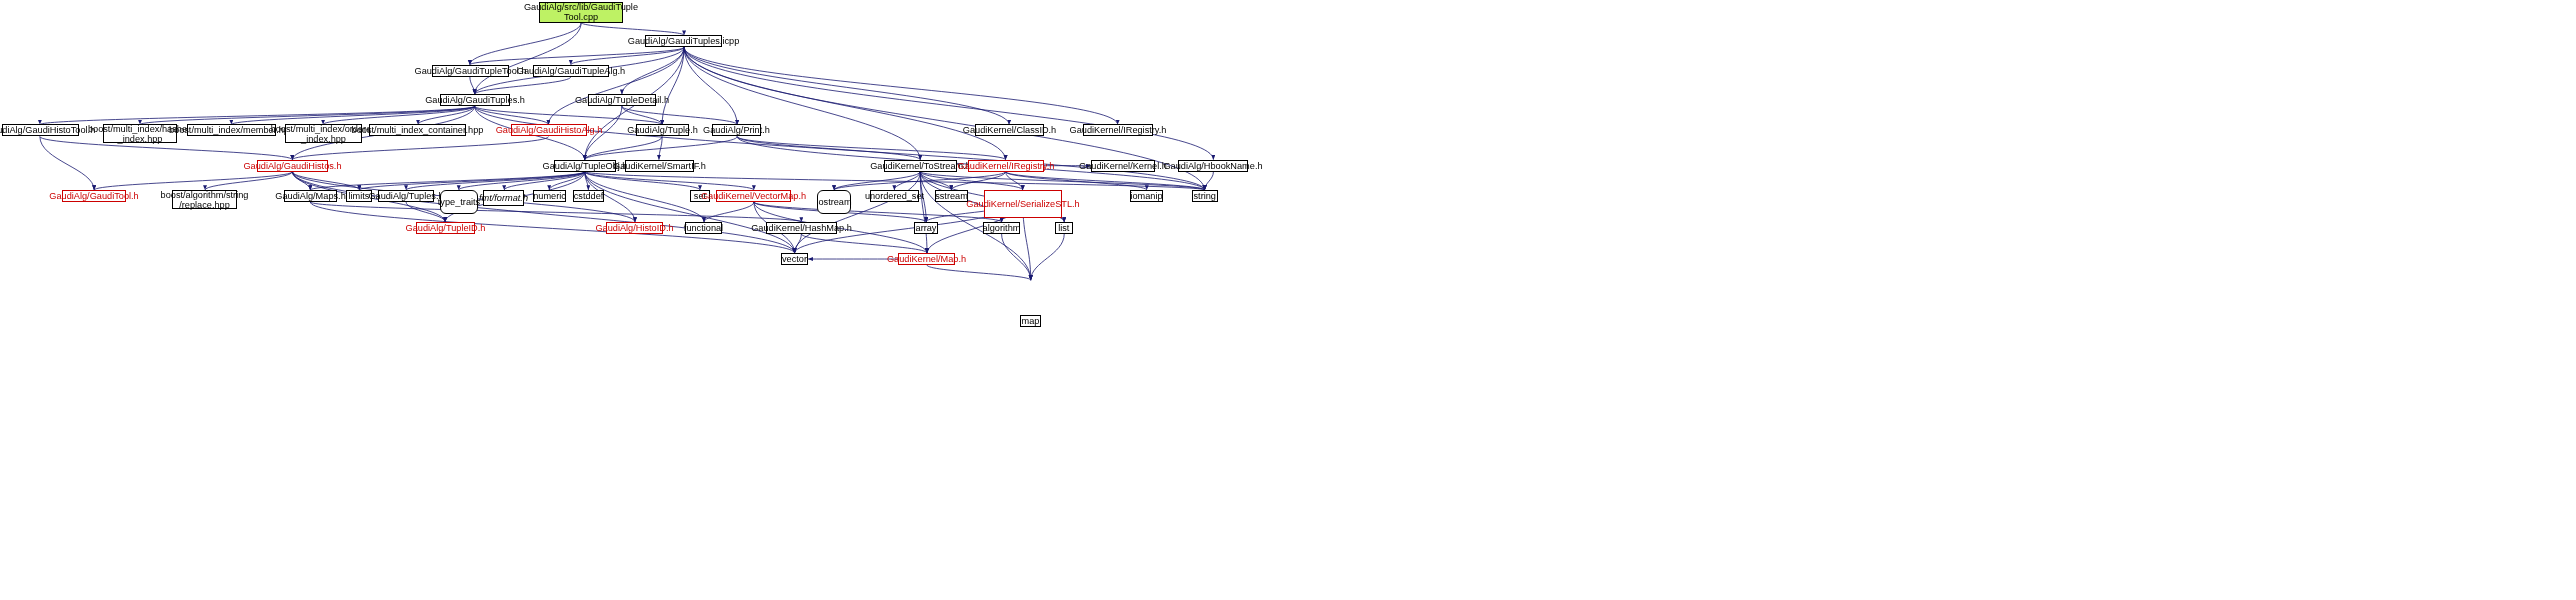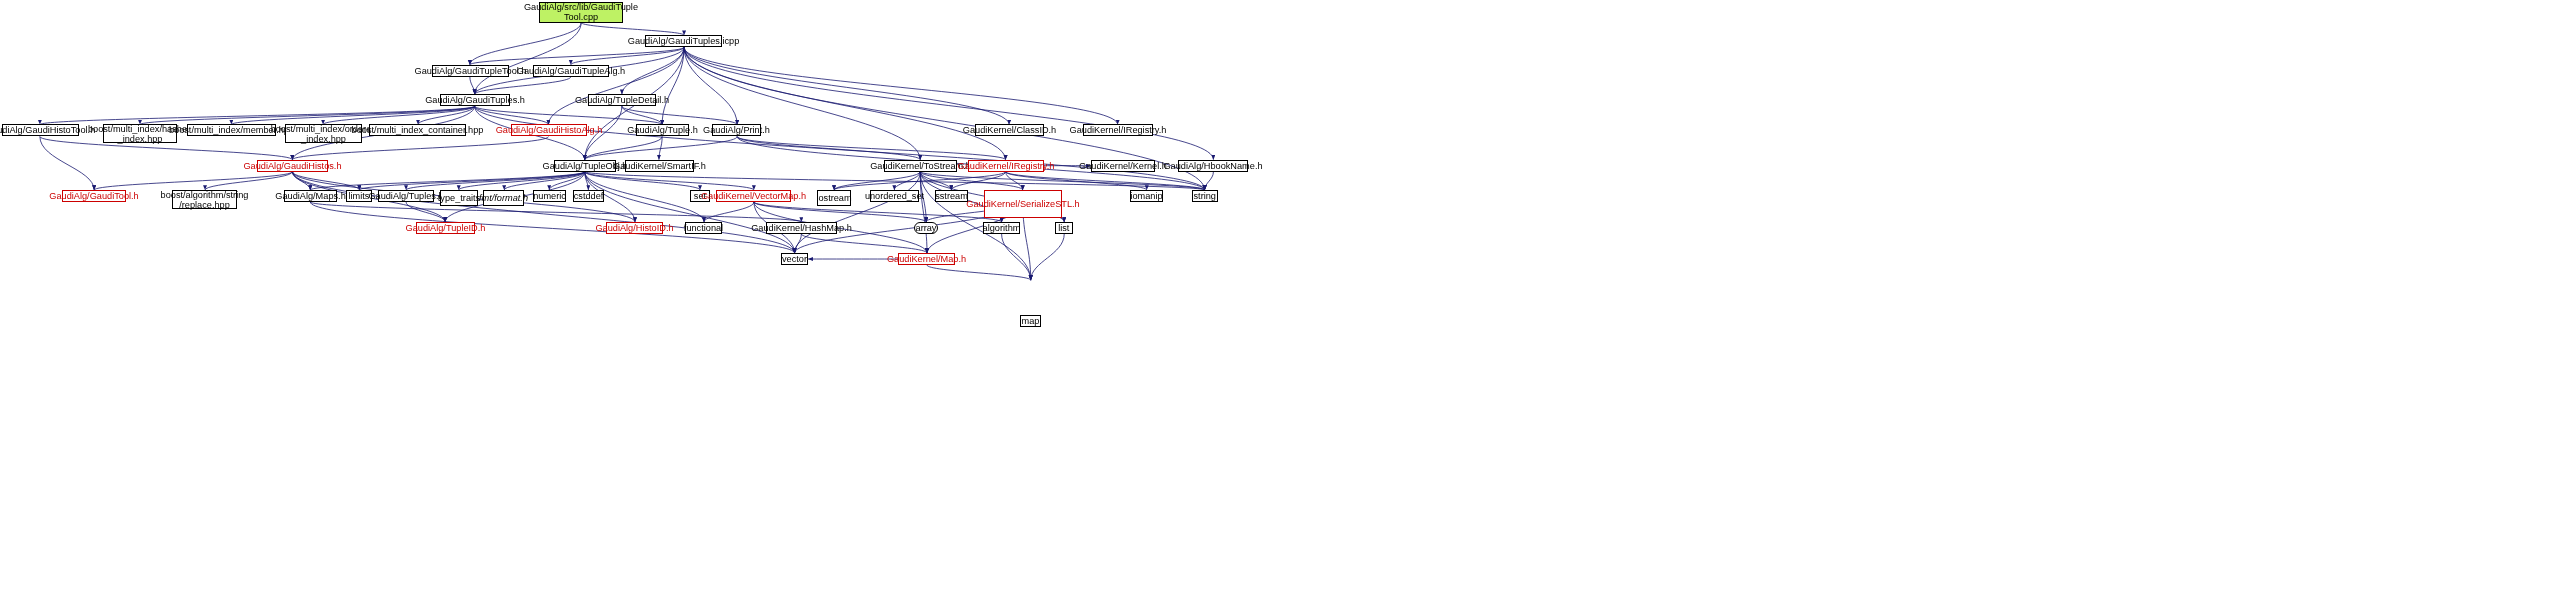--- a/index.html
+++ b/index.html
@@ -187,37 +187,37 @@
       <div class="node" style="left: 884px; top: 160px; width: 73px; height: 12px;">GaudiKernel/ToStream.h</div>
       <div class="node red" style="left: 968px; top: 160px; width: 76px; height: 12px;">GaudiKernel/IRegistry.h</div>
       <div class="node" style="left: 1091px; top: 160px; width: 64px; height: 12px;">GaudiKernel/Kernel.h</div>
       <div class="node" style="left: 1178px; top: 160px; width: 70px; height: 12px;">GaudiAlg/HbookName.h</div>
       <div class="node red" style="left: 62px; top: 190px; width: 64px; height: 12px;">GaudiAlg/GaudiTool.h</div>
       <div class="node" style="left: 172px; top: 190px; width: 65px; height: 19px;">boost/algorithm/string
 /replace.hpp</div>
       <div class="node" style="left: 284px; top: 190px; width: 53px; height: 12px;">GaudiAlg/Maps.h</div>
       <div class="node" style="left: 346px; top: 190px; width: 26px; height: 12px;">limits</div>
       <div class="node" style="left: 378px; top: 190px; width: 56px; height: 12px;">GaudiAlg/Tuples.h</div>
-      <div class="node" style="left: 440px; top: 190px; width: 38px; height: 16px;">type_traits</div>
+      <div class="node" style="left: 440px; top: 190px; width: 38px; height: 24px; border-radius: 6px;">type_traits</div>
       <div class="node" style="left: 483px; top: 190px; width: 41px; height: 16px; font-style: italic;">fmt/format.h</div>
       <div class="node" style="left: 533px; top: 190px; width: 33px; height: 12px;">numeric</div>
       <div class="node" style="left: 573px; top: 190px; width: 31px; height: 12px;">cstddef</div>
       <div class="node" style="left: 690px; top: 190px; width: 20px; height: 12px;">set</div>
       <div class="node red" style="left: 716px; top: 190px; width: 75px; height: 12px;">GaudiKernel/VectorMap.h</div>
-      <div class="node" style="left: 817px; top: 190px; width: 34px; height: 16px;">iostream</div>
+      <div class="node" style="left: 817px; top: 190px; width: 34px; height: 24px; border-radius: 6px;">iostream</div>
       <div class="node" style="left: 870px; top: 190px; width: 49px; height: 12px;">unordered_set</div>
       <div class="node" style="left: 935px; top: 190px; width: 33px; height: 12px;">sstream</div>
       <div class="node red" style="left: 984px; top: 190px; width: 78px; height: 28px;">GaudiKernel/SerializeSTL.h</div>
       <div class="node" style="left: 1130px; top: 190px; width: 33px; height: 12px;">iomanip</div>
       <div class="node" style="left: 1192px; top: 190px; width: 25.5px; height: 12px;">string</div>
       <div class="node red" style="left: 416px; top: 222px; width: 59px; height: 12px;">GaudiAlg/TupleID.h</div>
       <div class="node red" style="left: 606px; top: 222px; width: 57px; height: 12px;">GaudiAlg/HistoID.h</div>
       <div class="node" style="left: 685px; top: 222px; width: 37px; height: 12px;">functional</div>
       <div class="node" style="left: 766px; top: 222px; width: 71px; height: 12px;">GaudiKernel/HashMap.h</div>
-      <div class="node" style="left: 914px; top: 222px; width: 24px; height: 12px; border-radius: 6px;">array</div>
+      <div class="node" style="left: 914px; top: 222px; width: 24px; height: 12px;">array</div>
       <div class="node" style="left: 983px; top: 222px; width: 37px; height: 12px;">algorithm</div>
       <div class="node" style="left: 1055px; top: 222px; width: 17.6px; height: 12px;">list</div>
       <div class="node" style="left: 781px; top: 253px; width: 27px; height: 12px;">vector</div>
       <div class="node red" style="left: 898px; top: 253px; width: 57px; height: 12px;">GaudiKernel/Map.h</div>
       <div class="node" style="left: 1020px; top: 280px; width: 21px; height: 12px; margin-top: 35px;">map</div>
     </div>
 </div>
 
 
 </body></html>

